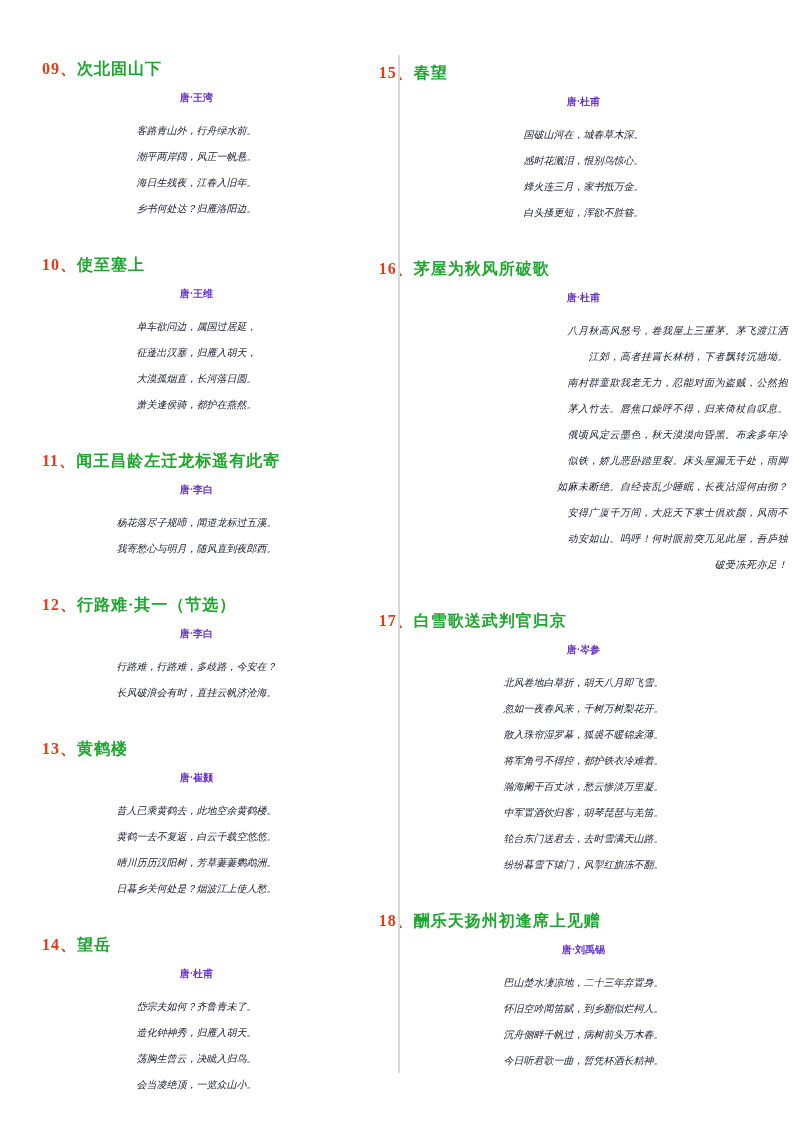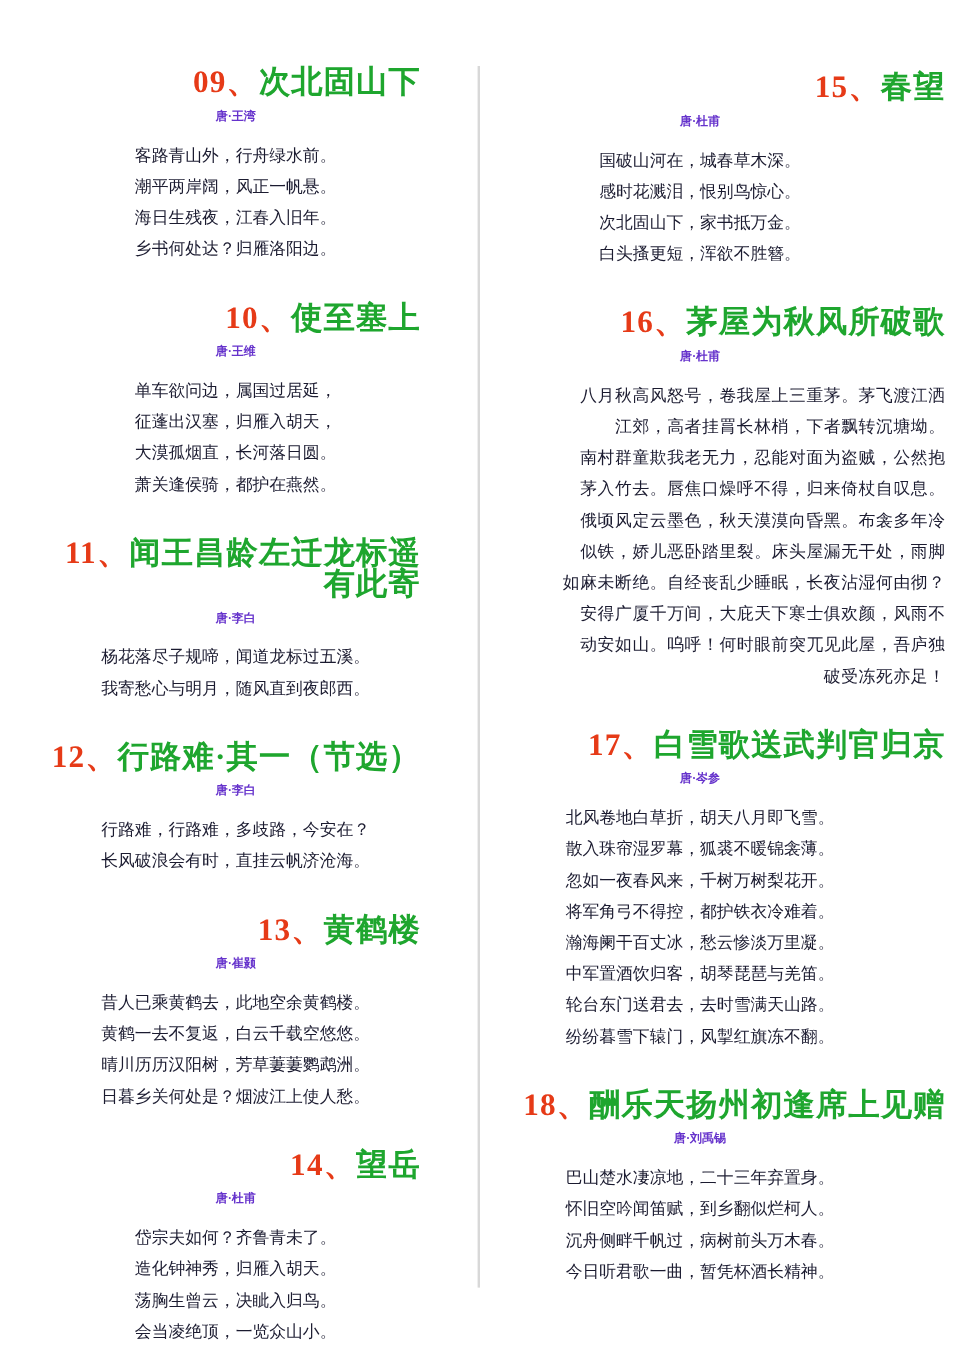--- a/index.html
+++ b/index.html
@@ -15,30 +15,30 @@
   .cols{display:flex;width:100%;height:100%;}
   .col{box-sizing:border-box;}
   .col.left{width:398px;padding:56px 18px 0 42px;}
   .col.right{width:470px;padding:60px 12px 0 10px;}
   .divider{
     position:absolute;left:398px;top:55px;width:2px;height:1018px;
     background:var(--divider);
   }
   .poem{margin-bottom:30px;}
   .poem-title{
-    margin:0 0 4px 0;text-align:right;font-size:26px;font-weight:bold;
+    margin:0 0 4px 0;text-align:left;font-size:16px;font-weight:bold;
     line-height:26px;
   }
   .poem-title .num{color:var(--num);letter-spacing:1px;}
   .poem-title .ttl{color:var(--title);letter-spacing:1px;}
   .poem-author{
     text-align:center;color:var(--author);font-weight:bold;font-size:10px;
     margin-bottom:8px;line-height:24px;
   }
-  .poem-lines{color:var(--text);font-size:14px;line-height:26px;}
+  .poem-lines{color:var(--text);font-size:10px;line-height:26px;font-style:italic;}
   .poem-lines.center{text-align:center;}
   .poem-lines.justify{text-align:right;}
   .poem-line{white-space:nowrap;}
   .poem-lines.justify .poem-line{white-space:normal;letter-spacing:0.5px;}
 </style>
 </head>
 <body>
 
 <div class="page">
   <div class="divider"></div>
@@ -101,21 +101,21 @@
           </div>
         </section>
       </div>
     <div class="col right" id="col-right">
         <section class="poem">
           <h2 class="poem-title"><span class="num">15、</span><span class="ttl">春望</span></h2>
           <div class="poem-author">唐·杜甫</div>
           <div class="poem-lines center">
             <div class="poem-line">国破山河在，城春草木深。</div>
             <div class="poem-line">感时花溅泪，恨别鸟惊心。</div>
-            <div class="poem-line">次北固山下，家书抵万金。</div>
+            <div class="poem-line">烽火连三月，家书抵万金。</div>
             <div class="poem-line">白头搔更短，浑欲不胜簪。</div>
           </div>
         </section>
         <section class="poem">
           <h2 class="poem-title"><span class="num">16、</span><span class="ttl">茅屋为秋风所破歌</span></h2>
           <div class="poem-author">唐·杜甫</div>
           <div class="poem-lines justify">
             <div class="poem-line">八月秋高风怒号，卷我屋上三重茅。茅飞渡江洒</div>
             <div class="poem-line">江郊，高者挂罥长林梢，下者飘转沉塘坳。</div>
             <div class="poem-line">南村群童欺我老无力，忍能对面为盗贼，公然抱</div>
@@ -126,22 +126,22 @@
             <div class="poem-line">安得广厦千万间，大庇天下寒士俱欢颜，风雨不</div>
             <div class="poem-line">动安如山。呜呼！何时眼前突兀见此屋，吾庐独</div>
             <div class="poem-line">破受冻死亦足！</div>
           </div>
         </section>
         <section class="poem">
           <h2 class="poem-title"><span class="num">17、</span><span class="ttl">白雪歌送武判官归京</span></h2>
           <div class="poem-author">唐·岑参</div>
           <div class="poem-lines center">
             <div class="poem-line">北风卷地白草折，胡天八月即飞雪。</div>
+            <div class="poem-line">忽如一夜春风来，千树万树梨花开。</div>
             <div class="poem-line">散入珠帘湿罗幕，狐裘不暖锦衾薄。</div>
-            <div class="poem-line">忽如一夜春风来，千树万树梨花开。</div>
             <div class="poem-line">将军角弓不得控，都护铁衣冷难着。</div>
             <div class="poem-line">瀚海阑干百丈冰，愁云惨淡万里凝。</div>
             <div class="poem-line">中军置酒饮归客，胡琴琵琶与羌笛。</div>
             <div class="poem-line">轮台东门送君去，去时雪满天山路。</div>
             <div class="poem-line">纷纷暮雪下辕门，风掣红旗冻不翻。</div>
           </div>
         </section>
         <section class="poem">
           <h2 class="poem-title"><span class="num">18、</span><span class="ttl">酬乐天扬州初逢席上见赠</span></h2>
           <div class="poem-author">唐·刘禹锡</div>

